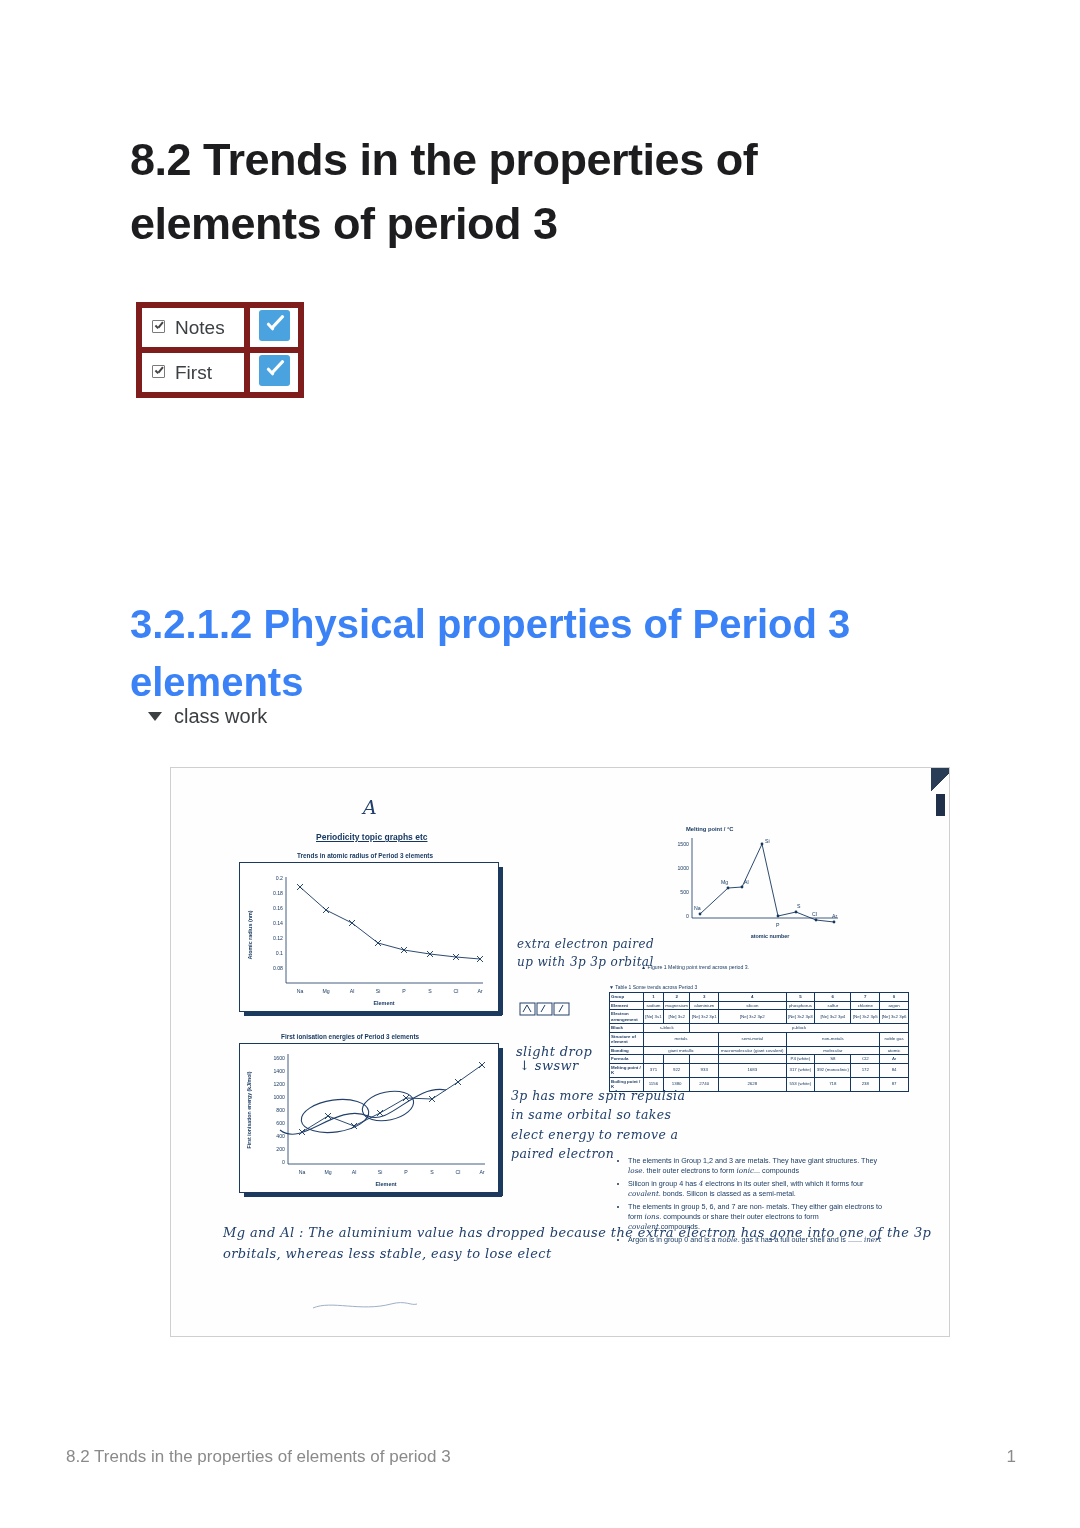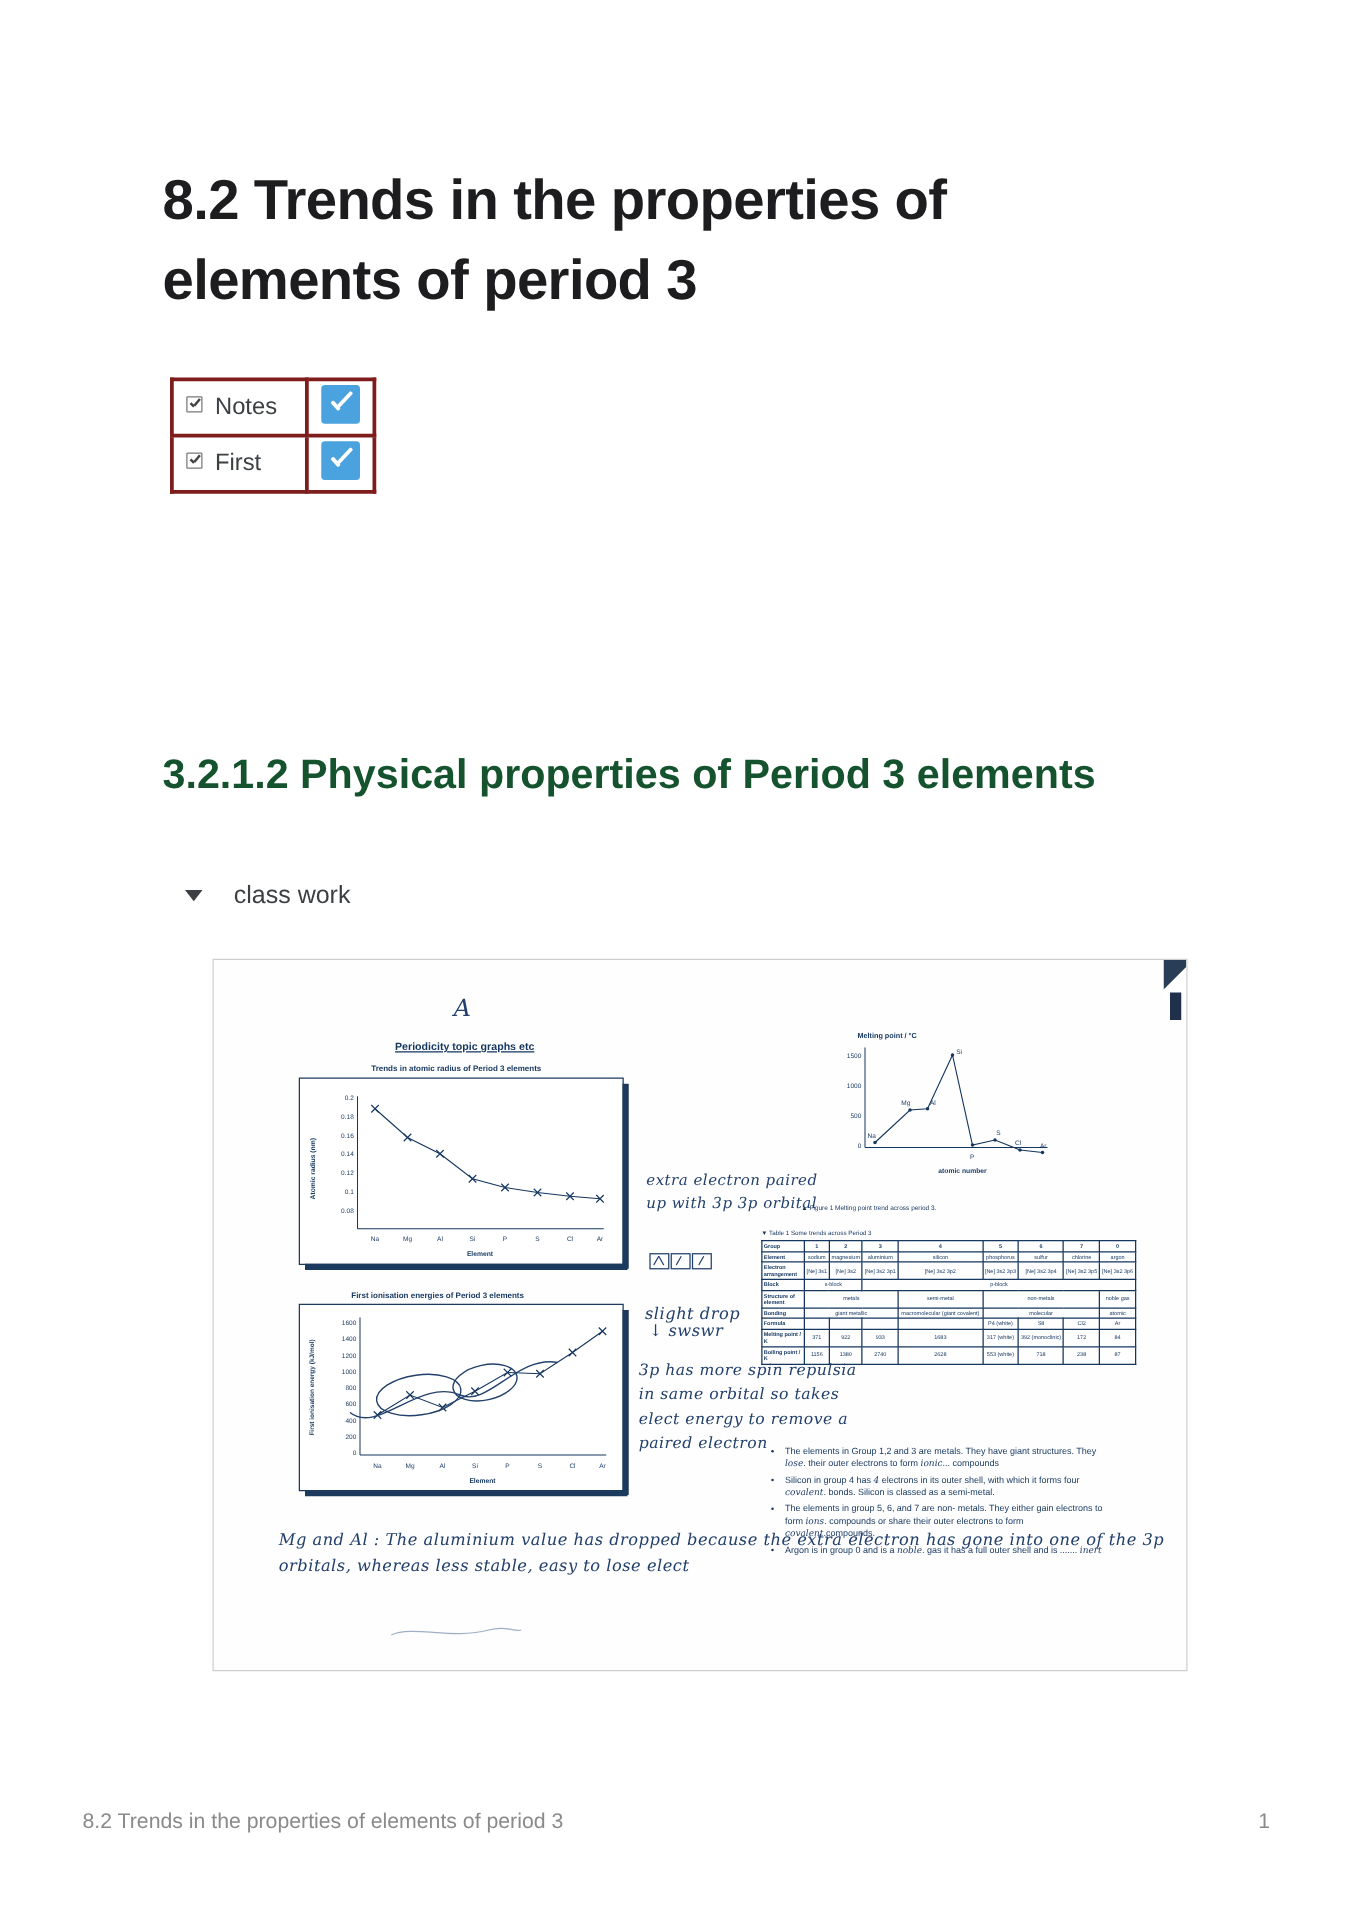--- a/index.html
+++ b/index.html
@@ -38,21 +38,21 @@
 
   
   .check-table {
     position: absolute;
     left: 136px;
     top: 302px;
     border-collapse: collapse;
     font-size: 19px;
   }
   .check-table td {
-    border: 3px solid #7f1d1d;
+    border: 6px solid #7f1d1d;
     padding: 0;
     height: 45px;
     vertical-align: middle;
   }
   .ct-label {
     width: 108px;
     padding-left: 10px !important;
     white-space: nowrap;
     color: #3c4043;
   }
@@ -112,36 +112,36 @@
     transform: rotate(-47deg);
     border-radius: 1px;
   }
 
   
   .section-heading {
     position: absolute;
     left: 130px;
     top: 595px;
     width: 800px;
-    font-size: 33px;
+    font-size: 40px;
     line-height: 1.45;
     font-weight: bold;
-    color: #14532d;
+    color: #3b82f6;
   }
 
   
   .collapse-row {
     position: absolute;
     left: 148px;
     top: 705px;
     font-size: 20px;
     color: #3c4043;
     display: flex;
     align-items: center;
-    gap: 25px;
+    gap: 12px;
     justify-content: center;
   }
   .tri {
     width: 0; height: 0;
     border-left: 7px solid transparent;
     border-right: 7px solid transparent;
     border-top: 9px solid #3c4043;
     display: inline-block;
   }
 

